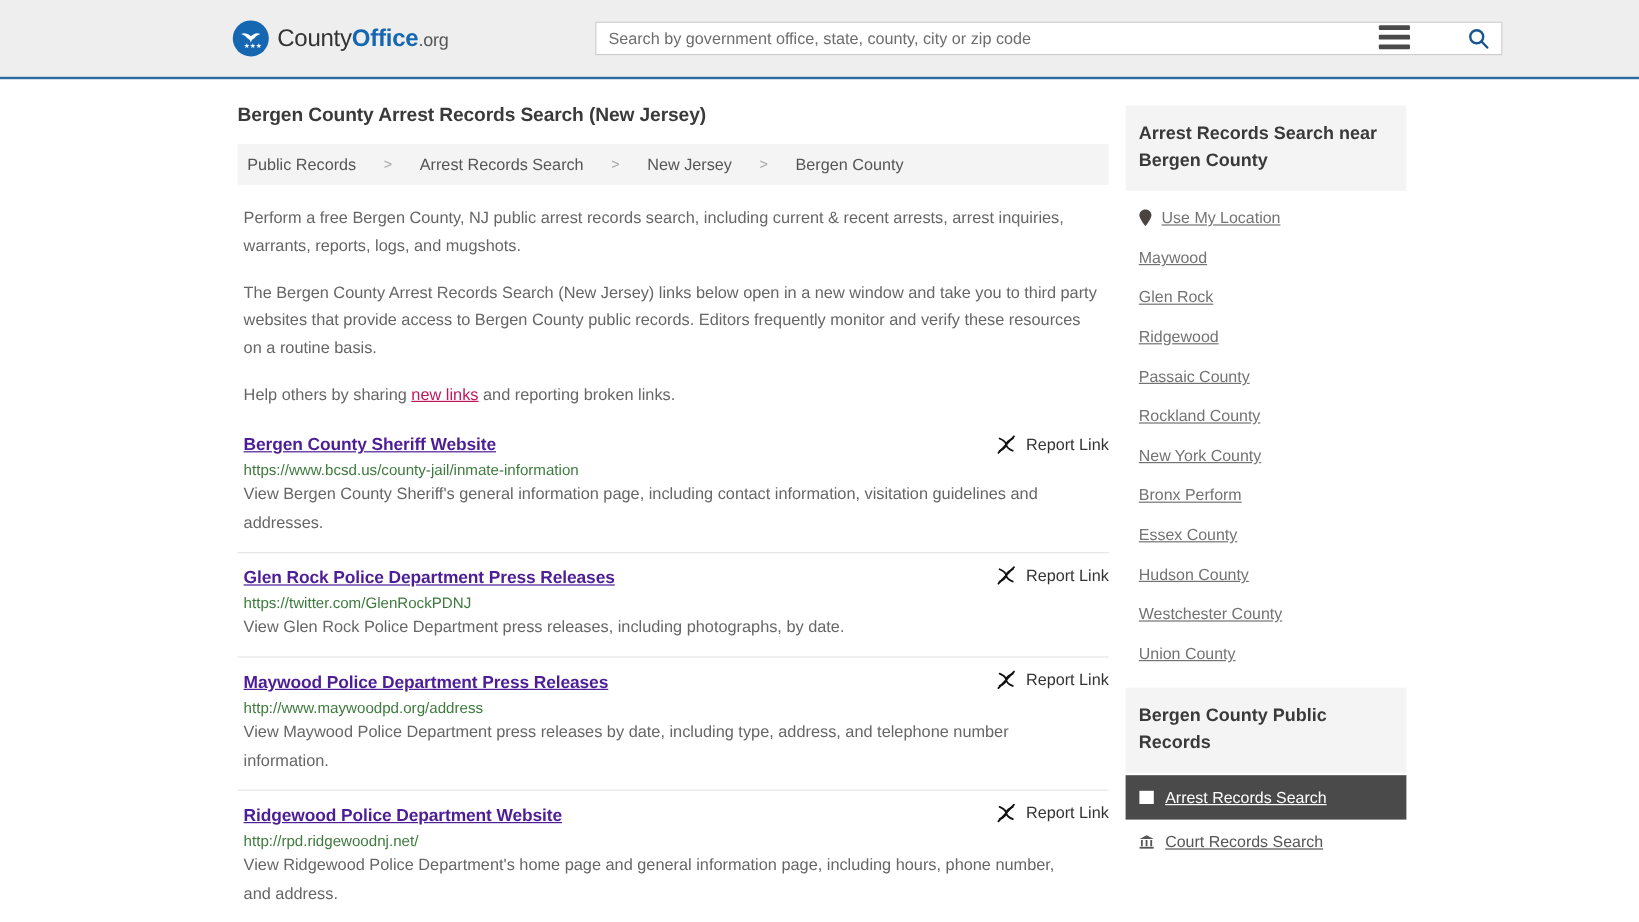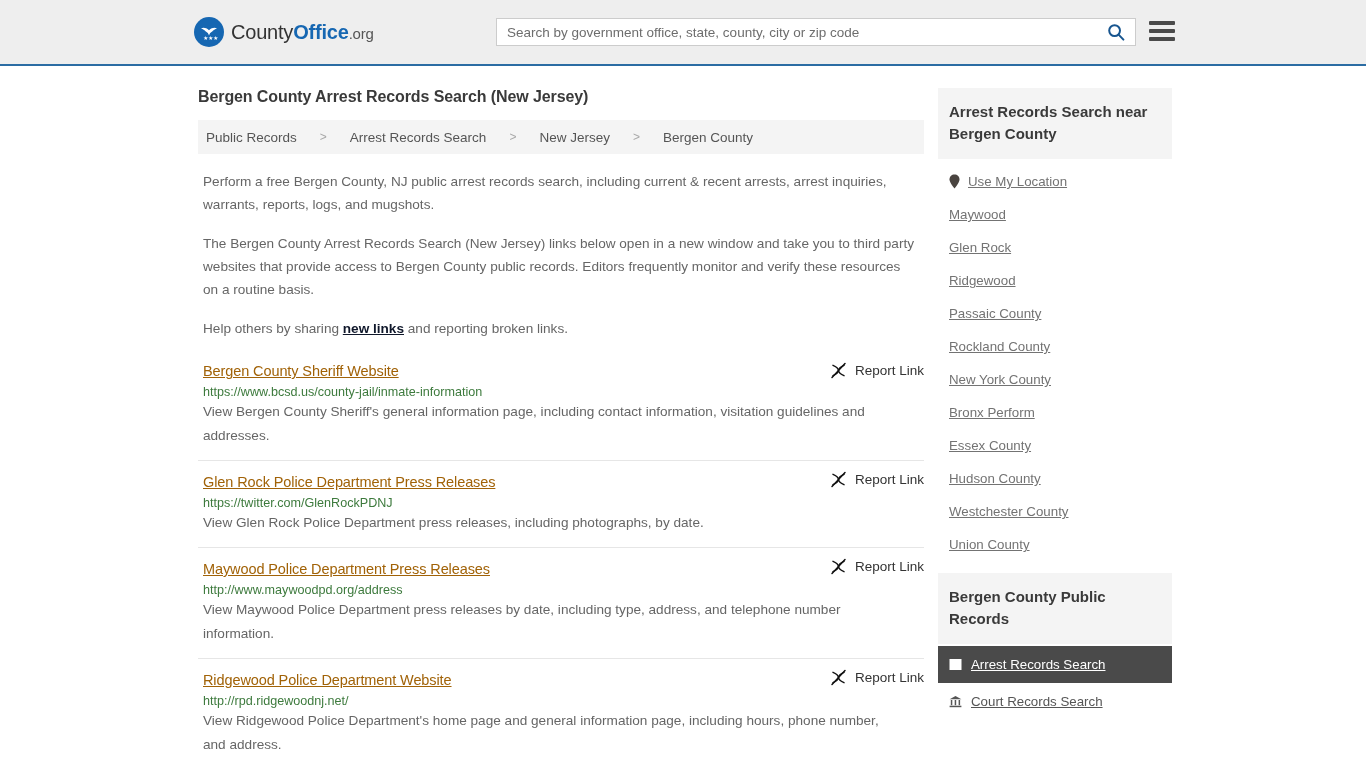--- a/index.html
+++ b/index.html
@@ -47,21 +47,21 @@
     white-space: nowrap;
   }
   .logo-text .b { color: #1667b2; font-weight: bold; }
   .logo-text .c { color: #333333; }
   .logo-text .org { font-size: 15px; color: #555; }
 
   .search-wrap {
     position: absolute;
     left: 496px;
     top: 18px;
-    width: 640px;
+    width: 756px;
     height: 28px;
     background: #ffffff;
     border: 1px solid #cccccc;
     display: flex;
     align-items: center;
   }
   .search-input {
     flex: 1;
     border: none;
     outline: none;
@@ -139,39 +139,39 @@
   .breadcrumb .cur { color: #555555; }
 
   .intro p {
     font-size: 13.6px;
     line-height: 23px;
     color: #666666;
     margin: 16px 0 0 5px;
     max-width: 715px;
   }
   .intro p a {
-    color: #0f172a;
+    color: #be185d;
     text-decoration: underline;
-    font-weight: bold;
+    font-weight: normal;
     text-align: center;
   }
 
   
   .results { margin-top: 18px; }
   .result {
     border-top: 1px solid #e6e6e6;
     padding: 12px 0 12px 5px;
     position: relative;
   }
   .result:first-child { border-top: none; padding-top: 4px; }
   .result-title {
     display: inline-block;
     font-size: 14.5px;
-    font-weight: normal;
-    color: #a16207;
+    font-weight: bold;
+    color: #4c1d95;
     text-decoration: underline;
     letter-spacing: -0.1px;
   }
   .result-url {
     display: block;
     font-size: 12.6px;
     color: #3d7a3d;
     margin-top: 5px;
     text-decoration: none;
   }

